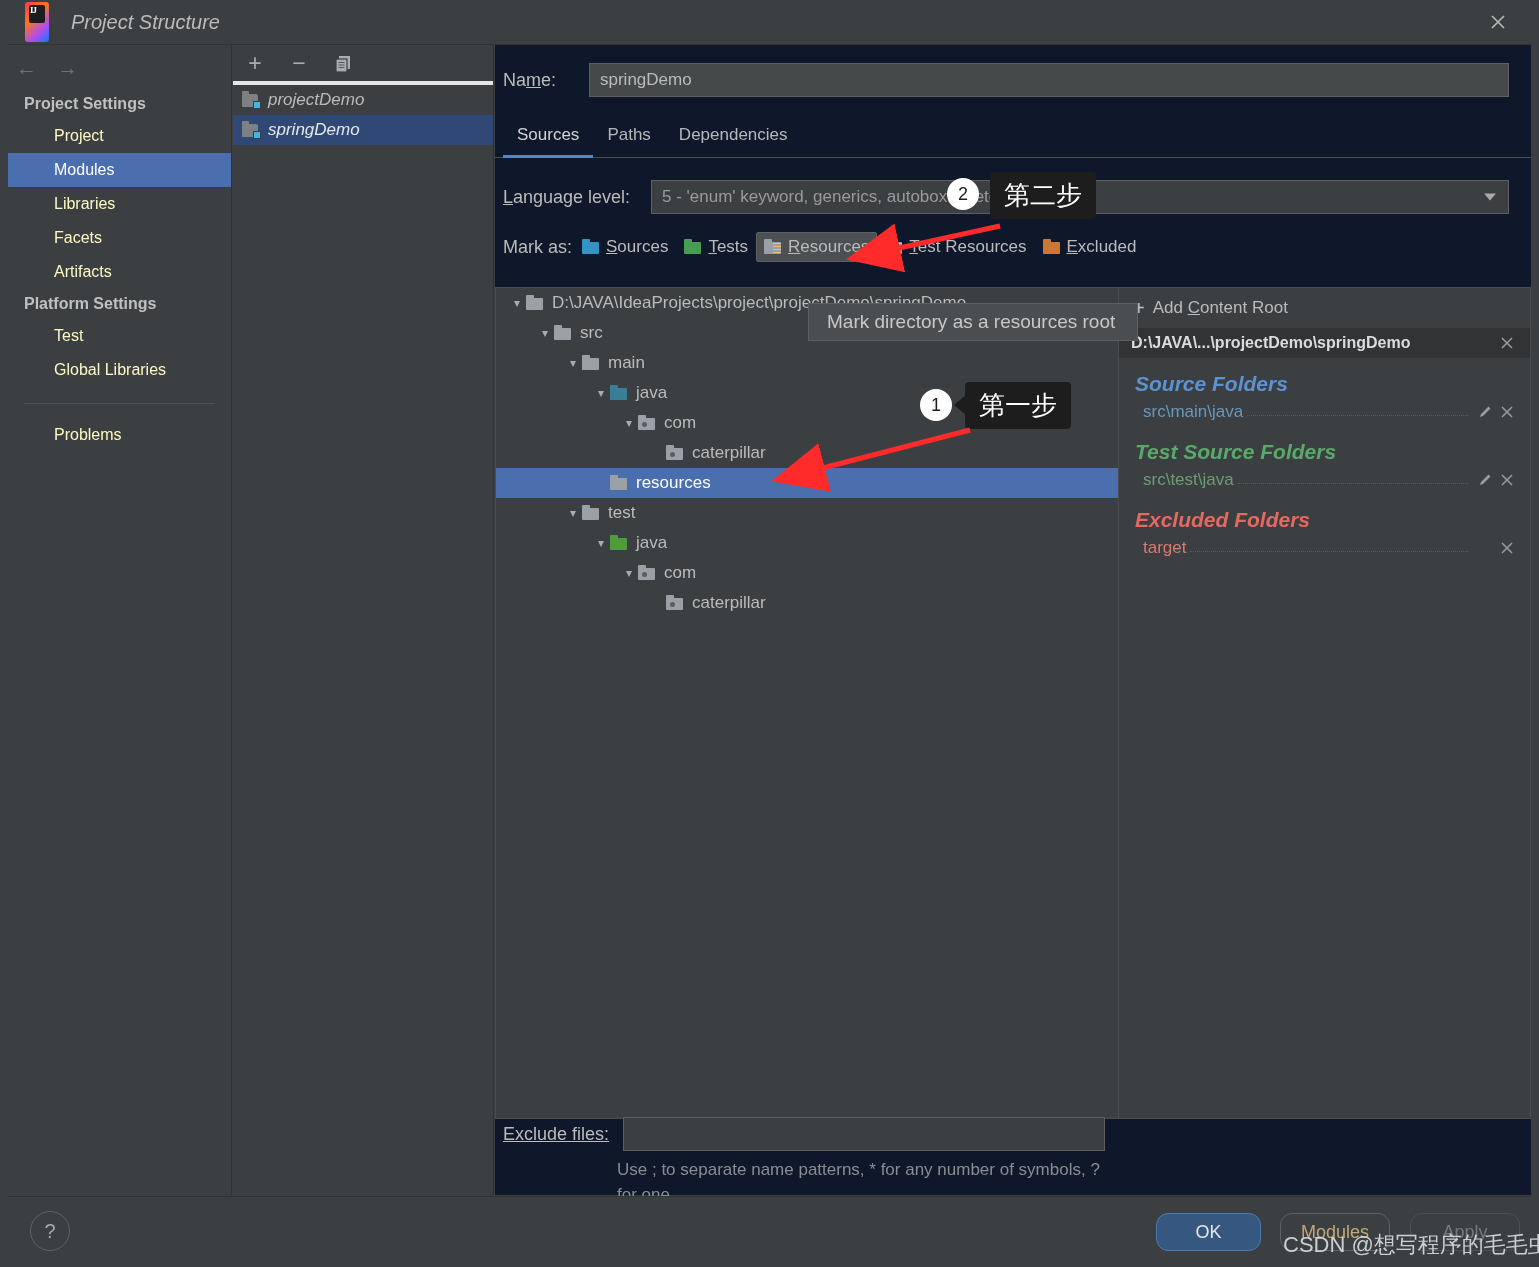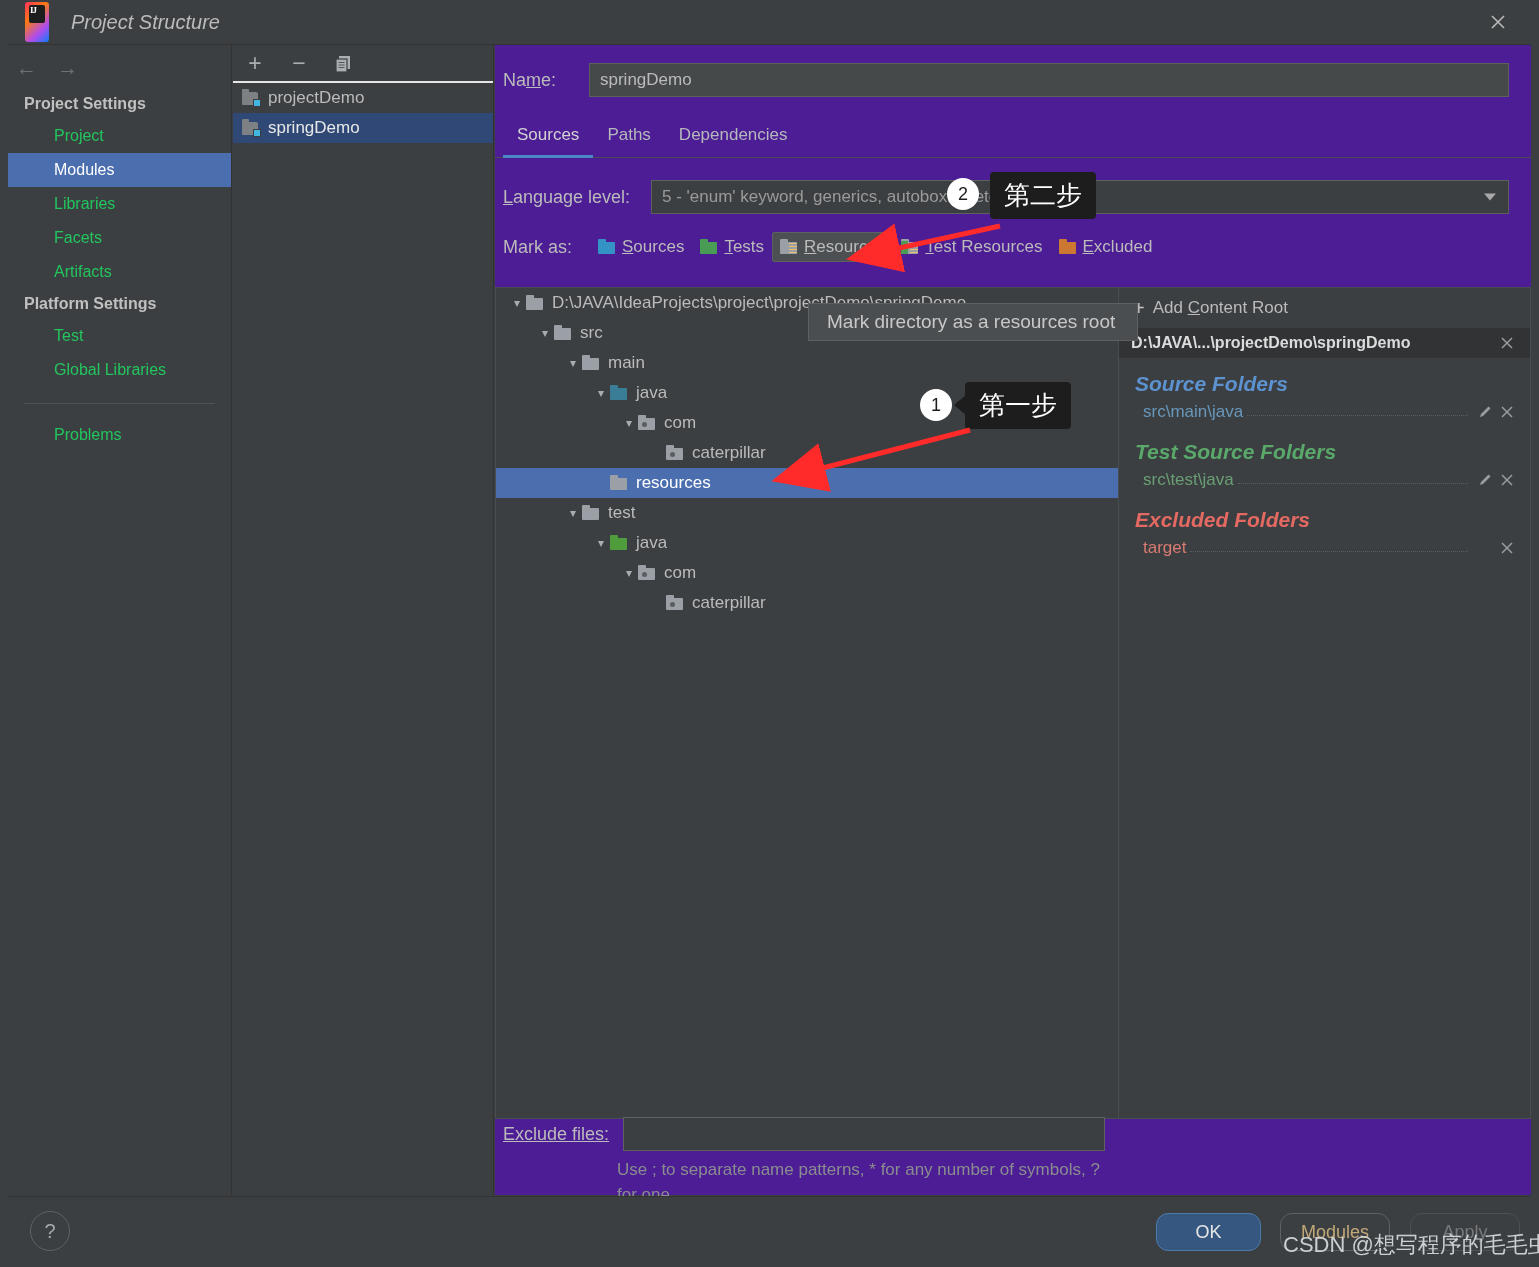--- a/index.html
+++ b/index.html
@@ -52,38 +52,38 @@
     position: absolute; left: 8px; top: 45px; width: 224px; height: 1150px;
     background: #3c3f41; border-right: 1px solid #323232;
   }
   .nav-arrows { height: 44px; display: flex; align-items: center; padding-left: 8px; gap: 20px; }
   .nav-arrows span { color: #6e7174; font-size: 21px; line-height: 1; }
   .group-head {
     color: #c0c0c0; font-size: 16px; font-weight: bold;
     padding: 6px 0 6px 16px;
   }
   .nav-item {
-    color: #22c55e; font-size: 16px; height: 34px;
+    color: #fef9c3; font-size: 16px; height: 34px;
     display: flex; align-items: center; padding-left: 46px;
   }
   .nav-item.selected { background: #4b6eaf; color: #ffffff; }
   .sidebar-divider {
     height: 1px; background: #4f5254; margin: 16px 16px 0 16px;
   }
   .problems-item { margin-top: 14px; }
 
   
   .modules-panel {
     position: absolute; left: 233px; top: 45px; width: 261px; height: 1150px;
     background: #3c3f41; border-right: 1px solid #323232;
   }
   .modules-toolbar { height: 36px; display: flex; align-items: center; padding-left: 10px; gap: 20px; }
   .tb-icon { width: 24px; height: 24px; display: flex; align-items: center; justify-content: center; }
   .tb-plus, .tb-minus { color: #aaaeb0; font-size: 23px; line-height: 1; }
-  .modules-list { border-top: 2px solid #e5e5e5; }
+  .modules-list { border-top: 4px solid #e5e5e5; font-style: italic; }
   .module-row {
     height: 30px; display: flex; align-items: center; padding-left: 9px;
     color: #bbbbbb; font-size: 17px; gap: 8px;
   }
   .module-row.selected { background: #2f4875; color: #e8e8e8; }
   .mod-icon { position: relative; width: 18px; height: 15px; flex: none; }
   .mod-icon .f {
     position: absolute; left: 0; top: 1px; width: 16px; height: 13px;
     background: #7e8183; border-radius: 1px 2px 2px 1px;
   }
@@ -92,21 +92,21 @@
     background: #7e8183; border-radius: 1px 1px 0 0;
   }
   .mod-icon .b {
     position: absolute; right: -1px; bottom: -1px; width: 8px; height: 8px;
     background: #40b6e0; border: 1px solid #3c3f41;
   }
 
   
   .main {
     position: absolute; left: 495px; top: 45px; width: 1036px; height: 1150px;
-    background: #4c1d95;
+    background: #0f172a;
   }
   .name-row { display: flex; align-items: center; padding: 18px 22px 0 8px; }
   .name-label { color: #bbbbbb; font-size: 18px; width: 86px; }
   .name-label u { text-decoration: underline; }
   .name-input {
     flex: 1; height: 34px; background: #45494a; border: 1px solid #5e6060;
     color: #bbbbbb; font-size: 17px; padding: 0 10px;
     font-family: "Liberation Sans", sans-serif; outline: none;
   }
 
@@ -124,21 +124,21 @@
     display: flex; align-items: center; padding-left: 10px; position: relative;
   }
   .lang-combo .val { color: #9a9a9a; font-size: 17px; }
   .lang-combo .caret {
     position: absolute; right: 12px; top: 50%; transform: translateY(-50%);
     width: 0; height: 0; border-left: 6px solid transparent;
     border-right: 6px solid transparent; border-top: 7px solid #a8a8a8;
   }
 
   .mark-row { display: flex; align-items: center; padding: 18px 0 0 8px; gap: 0; }
-  .mark-label { color: #bbbbbb; font-size: 18px; margin-right: 18px; }
+  .mark-label { color: #bbbbbb; font-size: 18px; margin-right: 2px; }
   .mark-btn {
     display: flex; align-items: center; gap: 6px;
     padding: 4px 7px; border-radius: 2px; border: 1px solid transparent;
     color: #bbbbbb; font-size: 17px;
   }
   .mark-btn.hover { background: #4c5052; border-color: #5d6164; }
   .mark-btn u { text-decoration: underline; }
   .fi { width: 18px; height: 15px; position: relative; flex: none; }
   .fi .body { position: absolute; left: 0; top: 2px; width: 17px; height: 12px; border-radius: 1px; }
   .fi .tab2 { position: absolute; left: 0; top: -1px; width: 8px; height: 4px; border-radius: 1px 1px 0 0; }

